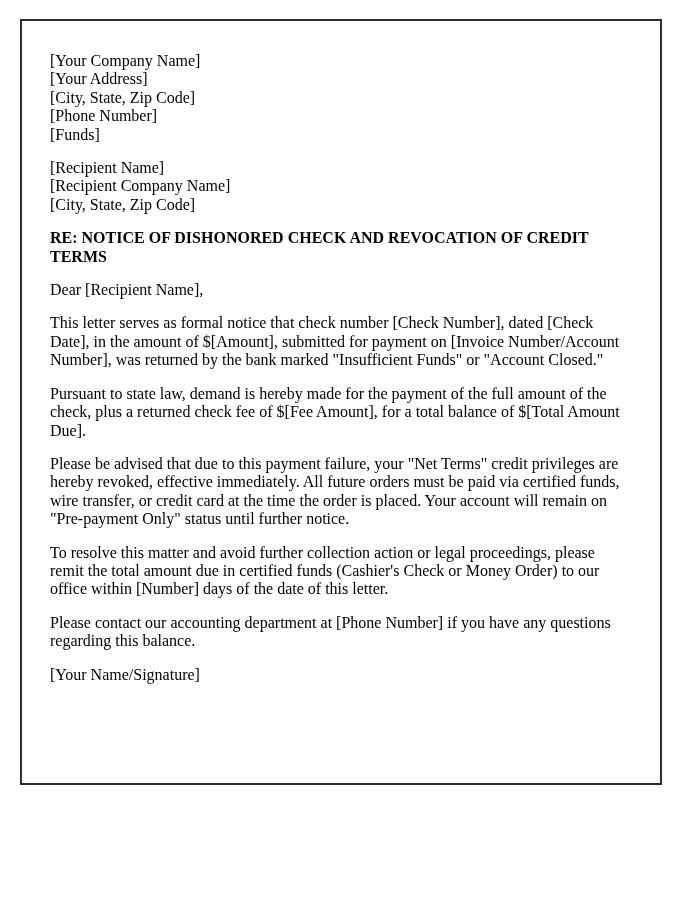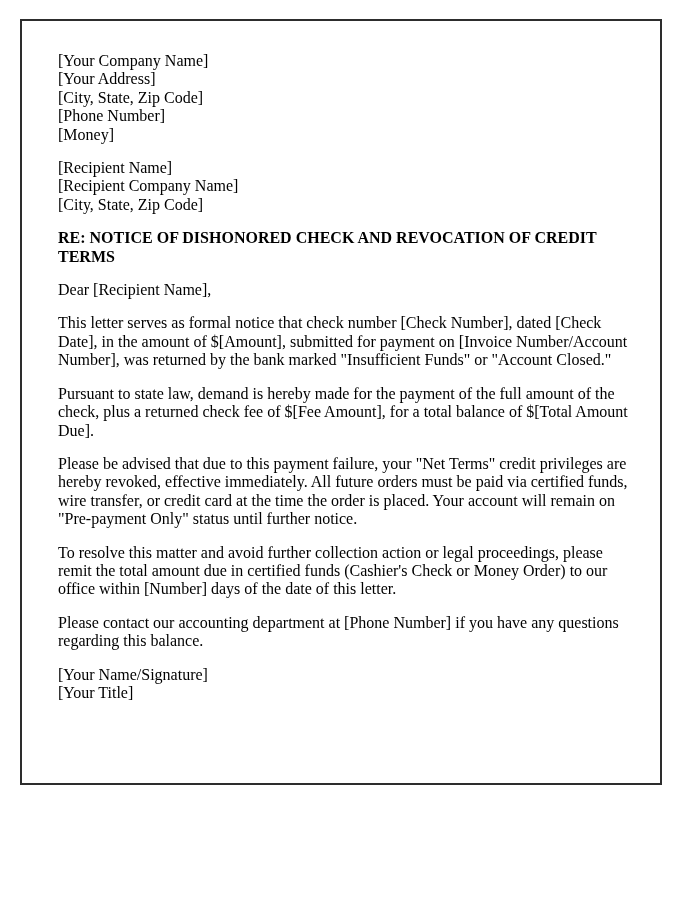--- a/index.html
+++ b/index.html
@@ -18,21 +18,21 @@
     -webkit-font-smoothing: antialiased;
   }
   .letter-frame {
     position: absolute;
     left: 20px;
     top: 19px;
     width: 642px;
     height: 766px;
     box-sizing: border-box;
     border: 2px solid #2d2d2d;
-    padding: 16px 28px 0 36px;
+    padding: 16px 28px 0 28px;
     overflow: hidden;
     background: #ffffff;
   }
   .block {
     margin: 15px 0;
   }
   .block div {
     margin: 0;
   }
   .subject {
@@ -42,21 +42,21 @@
 </head>
 <body>
 
 <div class="letter-frame">
 
   <div class="block">
     <div>[Your Company Name]</div>
     <div>[Your Address]</div>
     <div>[City, State, Zip Code]</div>
     <div>[Phone Number]</div>
-    <div>[Money]</div>
+    <div>[Funds]</div>
   </div>
 
   <div class="block">
     <div>[Recipient Name]</div>
     <div>[Recipient Company Name]</div>
     <div>[City, State, Zip Code]</div>
   </div>
 
   <div class="block subject">RE: NOTICE OF DISHONORED CHECK AND REVOCATION OF CREDIT TERMS</div>
 
@@ -68,16 +68,15 @@
 
   <div class="block">Please be advised that due to this payment failure, your "Net Terms" credit privileges are hereby revoked, effective immediately. All future orders must be paid via certified funds, wire transfer, or credit card at the time the order is placed. Your account will remain on "Pre-payment Only" status until further notice.</div>
 
   <div class="block">To resolve this matter and avoid further collection action or legal proceedings, please remit the total amount due in certified funds (Cashier's Check or Money Order) to our office within [Number] days of the date of this letter.</div>
 
   <div class="block">Please contact our accounting department at [Phone Number] if you have any questions regarding this balance.</div>
 
 
   <div class="block">
     <div>[Your Name/Signature]</div>
-    <div>[Your Title]</div>
   </div>
 
 </div>
 
 </body></html>

